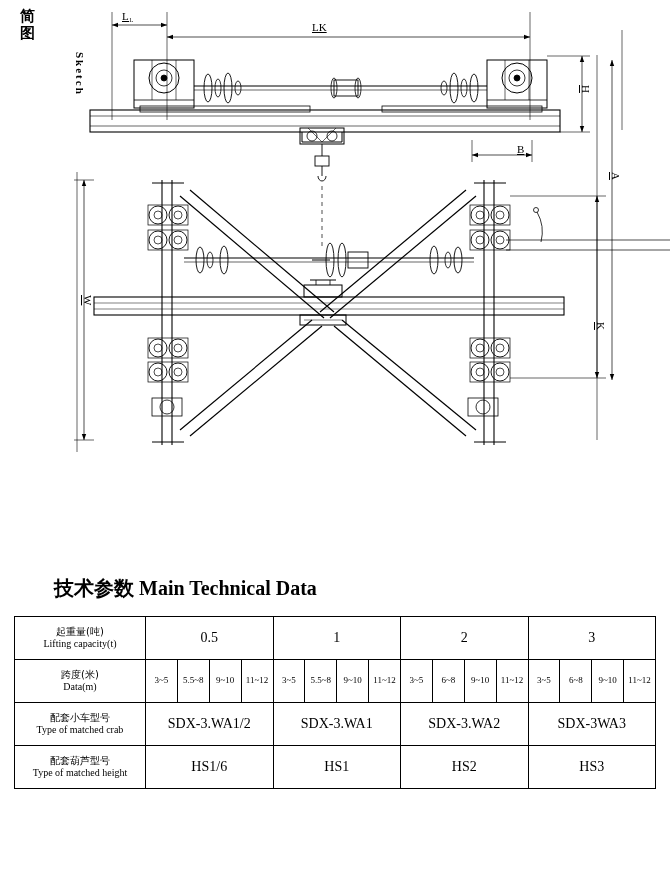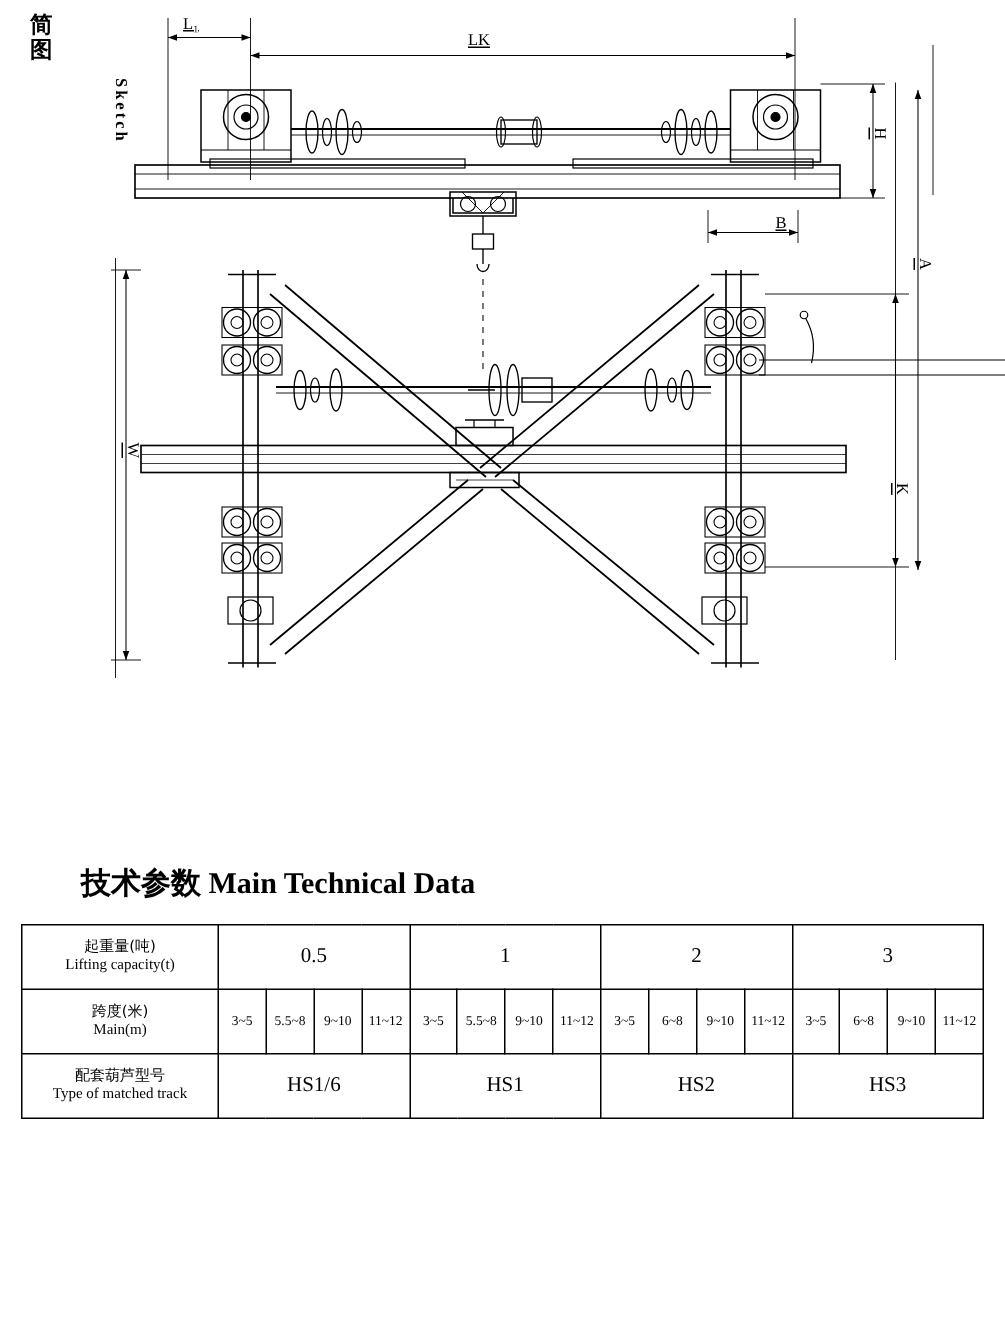--- a/index.html
+++ b/index.html
@@ -331,43 +331,53 @@
         <span class="en">Lifting capacity(t)</span>
       </td>
       <td colspan="4">0.5</td>
       <td colspan="4">1</td>
       <td colspan="4">2</td>
       <td colspan="4">3</td>
     </tr>
     <tr>
       <td class="rowhead">
         <span class="cn">跨度(米)</span>
-        <span class="en">Main(m)</span>
+        <span class="en">Data(m)</span>
       </td>
       <td class="span-cell">3~5</td>
       <td class="span-cell">5.5~8</td>
       <td class="span-cell">9~10</td>
       <td class="span-cell">11~12</td>
       <td class="span-cell">3~5</td>
       <td class="span-cell">5.5~8</td>
       <td class="span-cell">9~10</td>
       <td class="span-cell">11~12</td>
       <td class="span-cell">3~5</td>
       <td class="span-cell">6~8</td>
       <td class="span-cell">9~10</td>
       <td class="span-cell">11~12</td>
       <td class="span-cell">3~5</td>
       <td class="span-cell">6~8</td>
       <td class="span-cell">9~10</td>
       <td class="span-cell">11~12</td>
     </tr>
     <tr>
       <td class="rowhead">
+        <span class="cn">配套小车型号</span>
+        <span class="en">Type of matched crab</span>
+      </td>
+      <td colspan="4">SDX-3.WA1/2</td>
+      <td colspan="4">SDX-3.WA1</td>
+      <td colspan="4">SDX-3.WA2</td>
+      <td colspan="4">SDX-3WA3</td>
+    </tr>
+    <tr>
+      <td class="rowhead">
         <span class="cn">配套葫芦型号</span>
-        <span class="en">Type of matched track</span>
+        <span class="en">Type of matched height</span>
       </td>
       <td colspan="4">HS1/6</td>
       <td colspan="4">HS1</td>
       <td colspan="4">HS2</td>
       <td colspan="4">HS3</td>
     </tr>
   </tbody>
 </table>
 
 </body></html>

